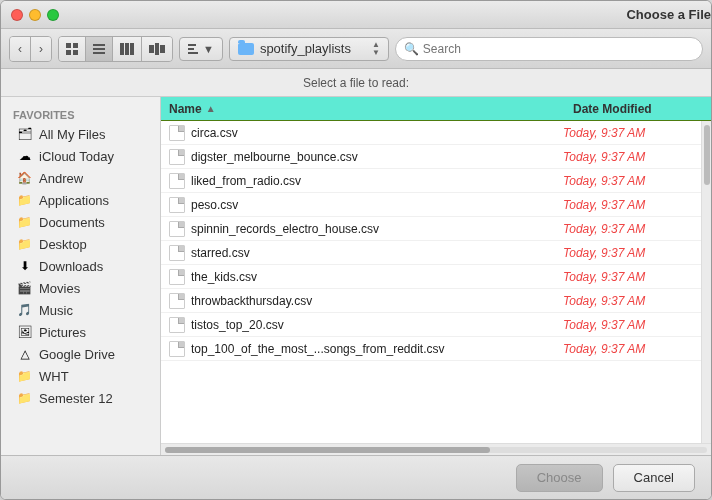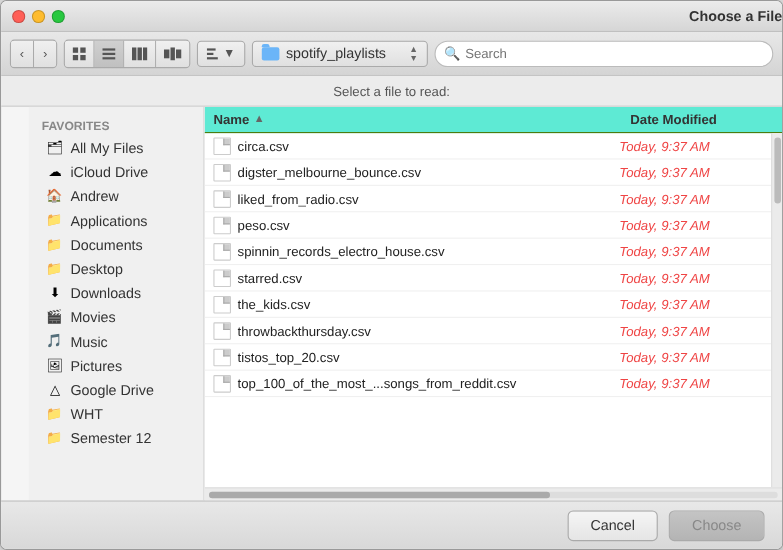--- a/index.html
+++ b/index.html
@@ -198,21 +198,20 @@
     .instruction-text {
       font-size: 12px;
       color: #555;
       text-align: right;
     }
     
     .main-content {
       display: flex;
       flex: 1;
       overflow: hidden;
-      margin-left: 25px;
     }
     
     .sidebar {
       width: 160px;
       background: #f0f0f0;
       border-right: 1px solid #ccc;
       overflow-y: auto;
       flex-shrink: 0;
       padding: 8px 0;
     }
@@ -496,21 +495,21 @@
   <div class="main-content">
 
     <div class="sidebar">
       <div class="sidebar-section-label">Favorites</div>
       <div class="sidebar-item">
         <span class="sidebar-item-icon">🗂</span>
         <span class="sidebar-item-label">All My Files</span>
       </div>
       <div class="sidebar-item">
         <span class="sidebar-item-icon">☁</span>
-        <span class="sidebar-item-label">iCloud Drive</span>
+        <span class="sidebar-item-label">iCloud Today</span>
       </div>
       <div class="sidebar-item">
         <span class="sidebar-item-icon">🏠</span>
         <span class="sidebar-item-label">Andrew</span>
       </div>
       <div class="sidebar-item">
         <span class="sidebar-item-icon">📁</span>
         <span class="sidebar-item-label">Applications</span>
       </div>
       <div class="sidebar-item">
@@ -619,16 +618,16 @@
       </div>
       <div class="scrollbar-area">
         <div class="scrollbar-track">
           <div class="scrollbar-thumb"></div>
         </div>
       </div>
     </div>
   </div>
 
   <div class="bottom-bar">
+    <button class="btn btn-choose">Choose</button>
     <button class="btn btn-cancel">Cancel</button>
-    <button class="btn btn-choose">Choose</button>
   </div>
 </div>
 
 </body></html>

